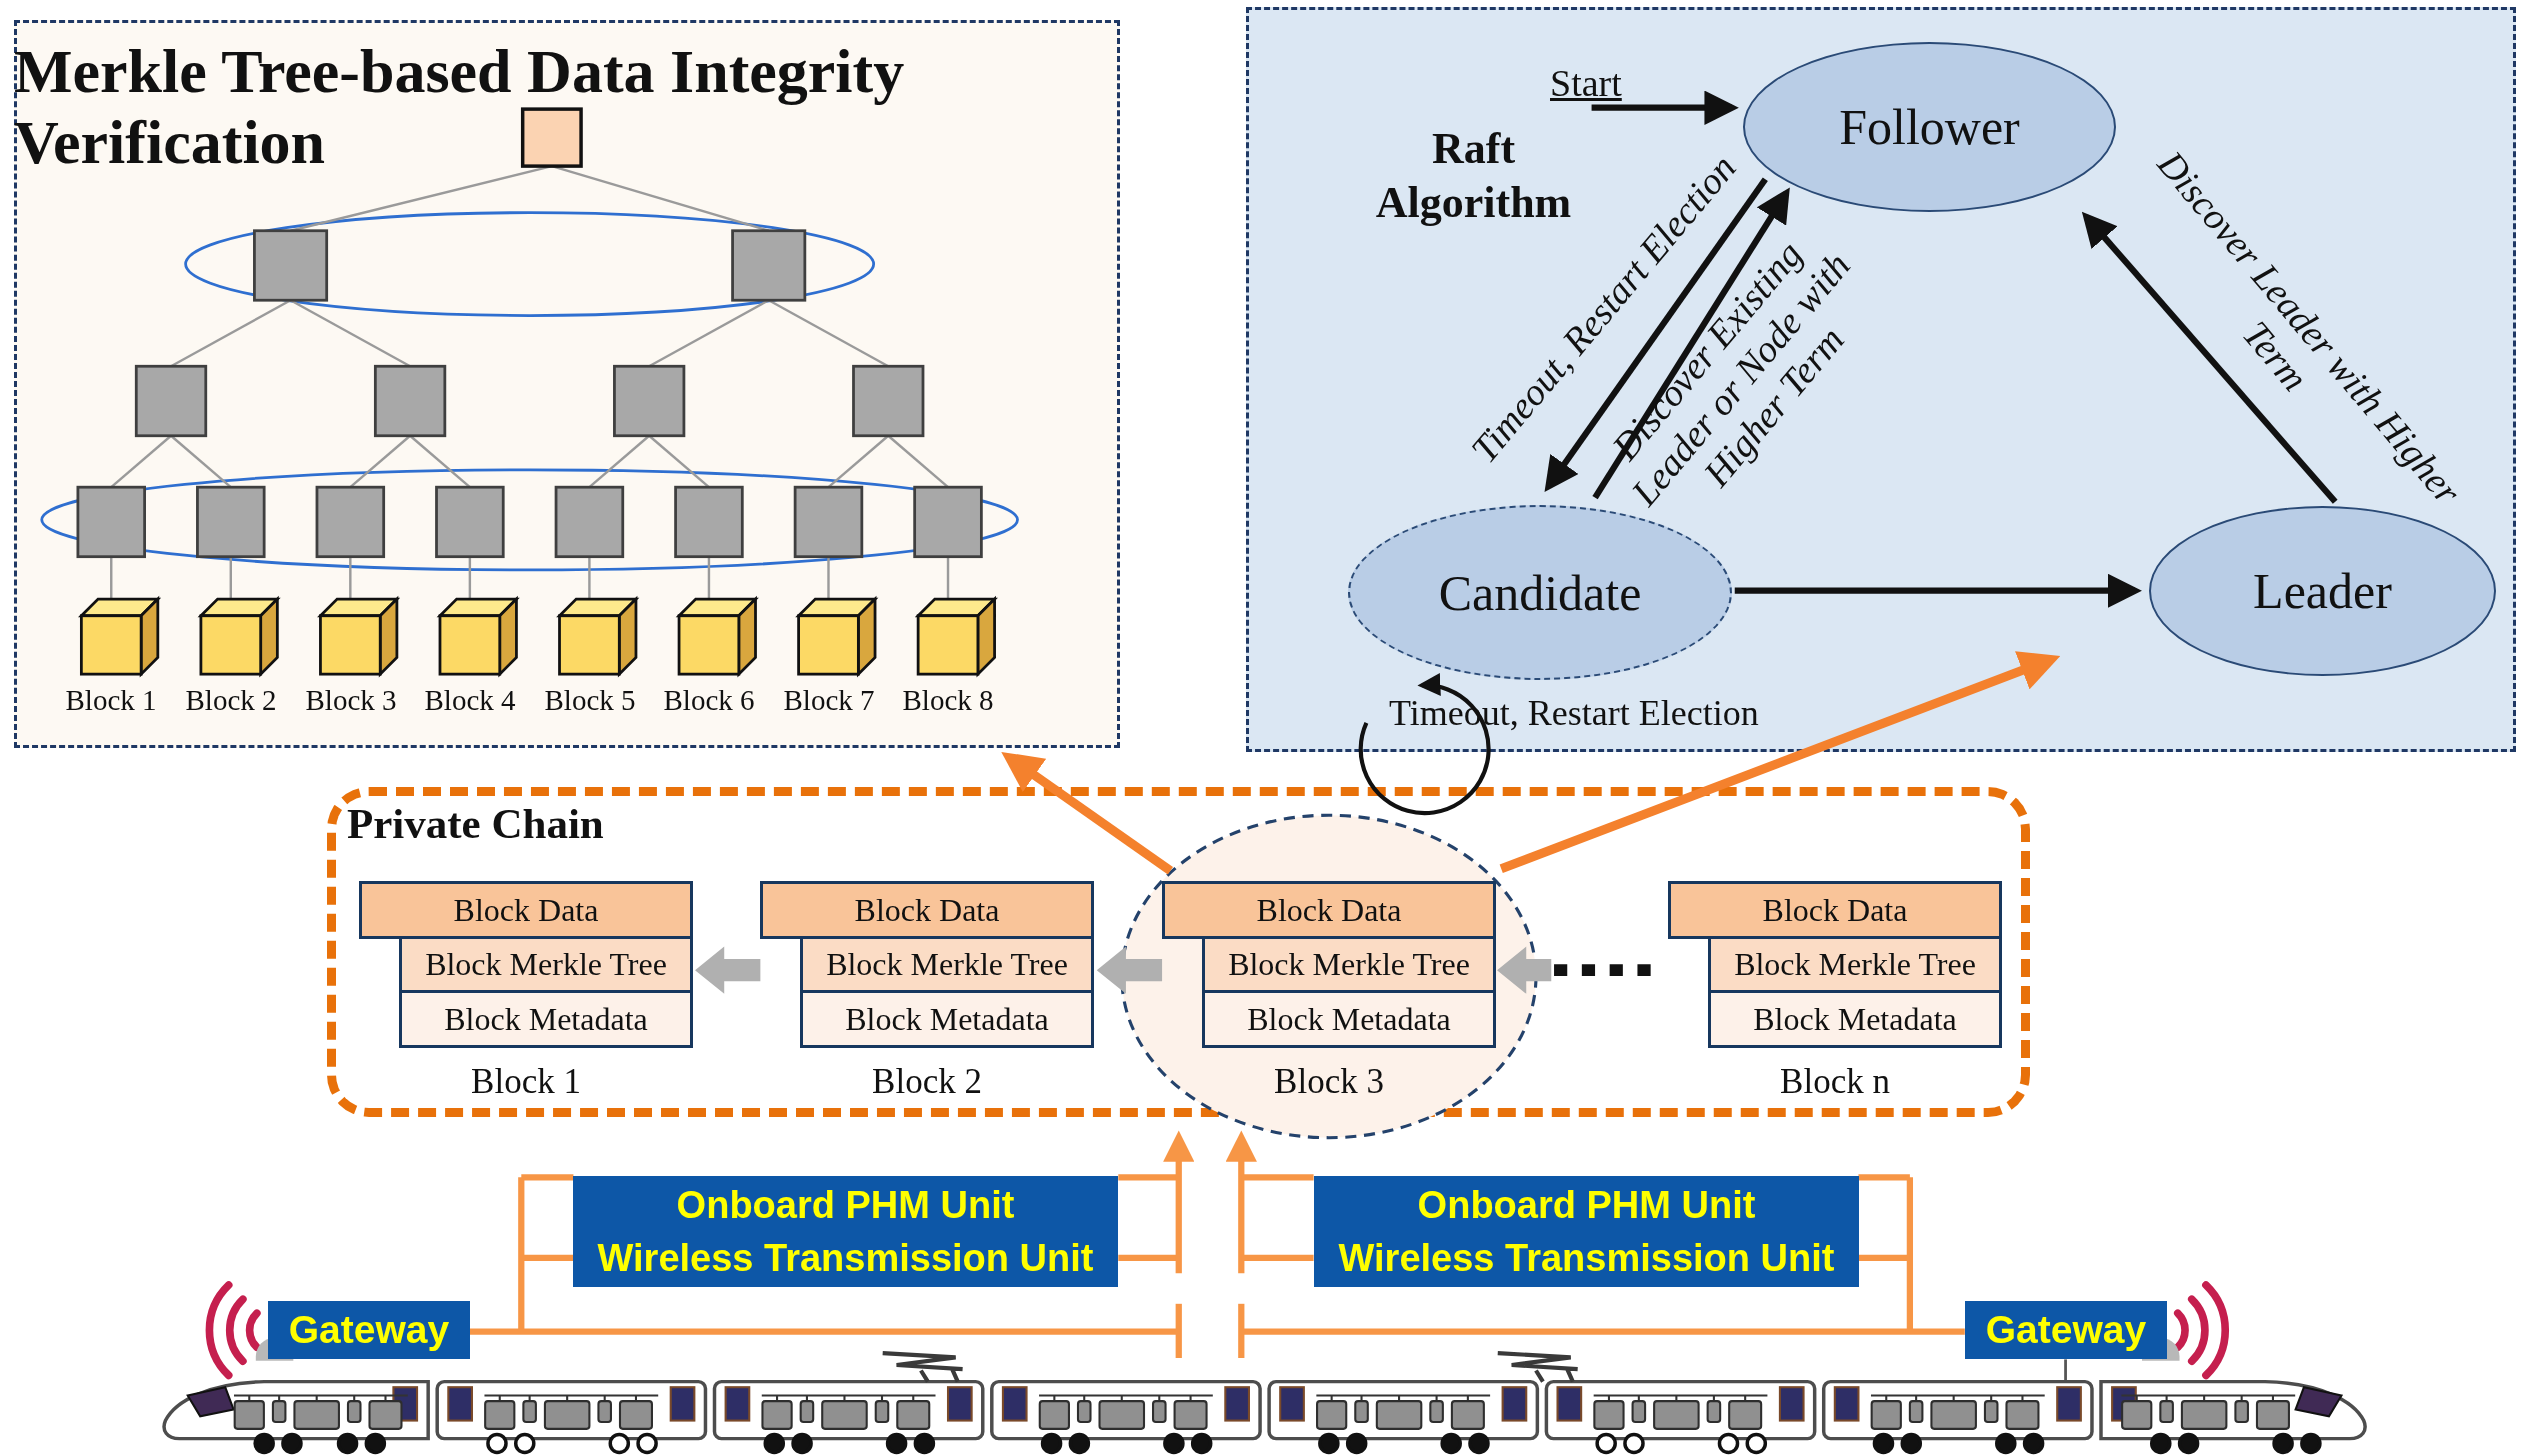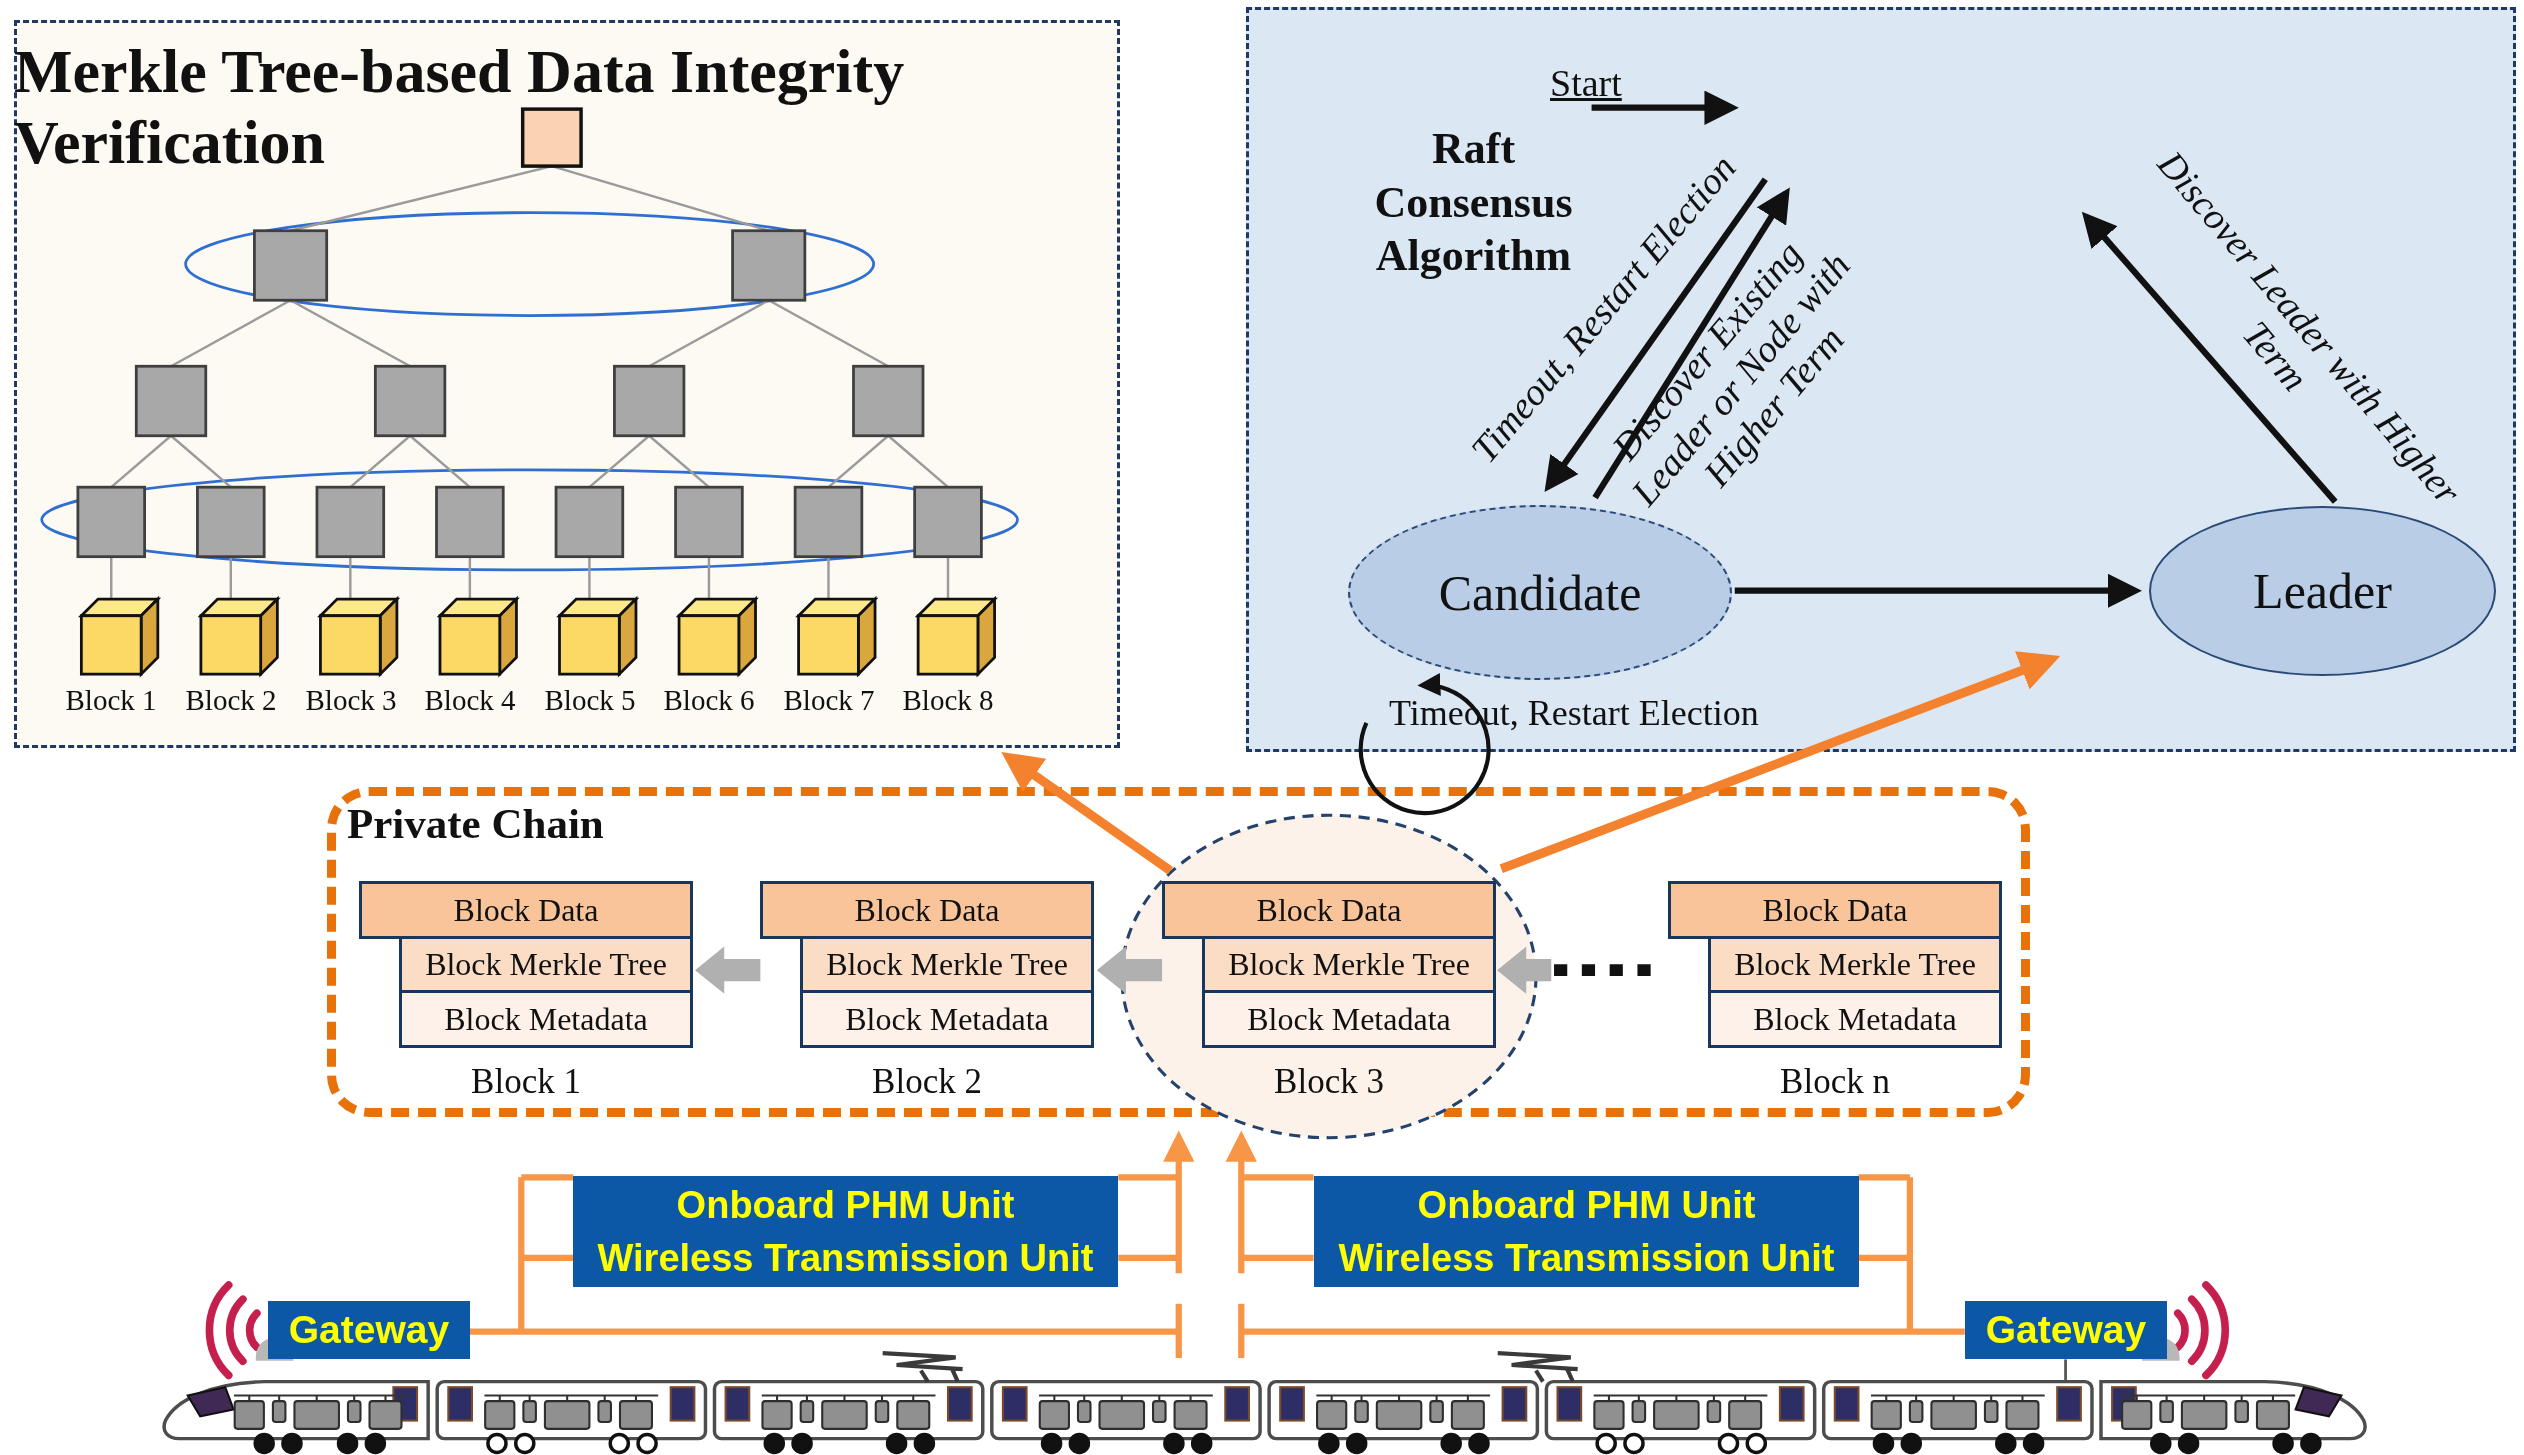--- a/index.html
+++ b/index.html
@@ -375,23 +375,23 @@
       <div class="leaf-label" style="left: 291px;">Block 3</div>
       <div class="leaf-label" style="left: 410px;">Block 4</div>
       <div class="leaf-label" style="left: 530px;">Block 5</div>
       <div class="leaf-label" style="left: 649px;">Block 6</div>
       <div class="leaf-label" style="left: 769px;">Block 7</div>
       <div class="leaf-label" style="left: 888px;">Block 8</div>
     </div>
 
   <div class="abs z3" id="raft-title">
     <div>Raft</div>
-    <div>Consensus</div>
     <div>Algorithm</div>
   </div>
+  <div class="abs z3 state" id="state-follower">Follower</div>
   <div class="abs z3 state" id="state-candidate">Candidate</div>
   <div class="abs z3 state" id="state-leader">Leader</div>
   <div class="abs z3 rlabel" id="lbl-start">Start</div>
   <div class="abs z3 rlabel" id="lbl-loop">Timeout, Restart Election</div>
   <div class="rot" id="rot-timeout">Timeout, Restart Election</div>
   <div class="rot" id="rot-discover-existing">
     <div>Discover Existing</div>
     <div>Leader or Node with</div>
     <div>Higher Term</div>
   </div>

